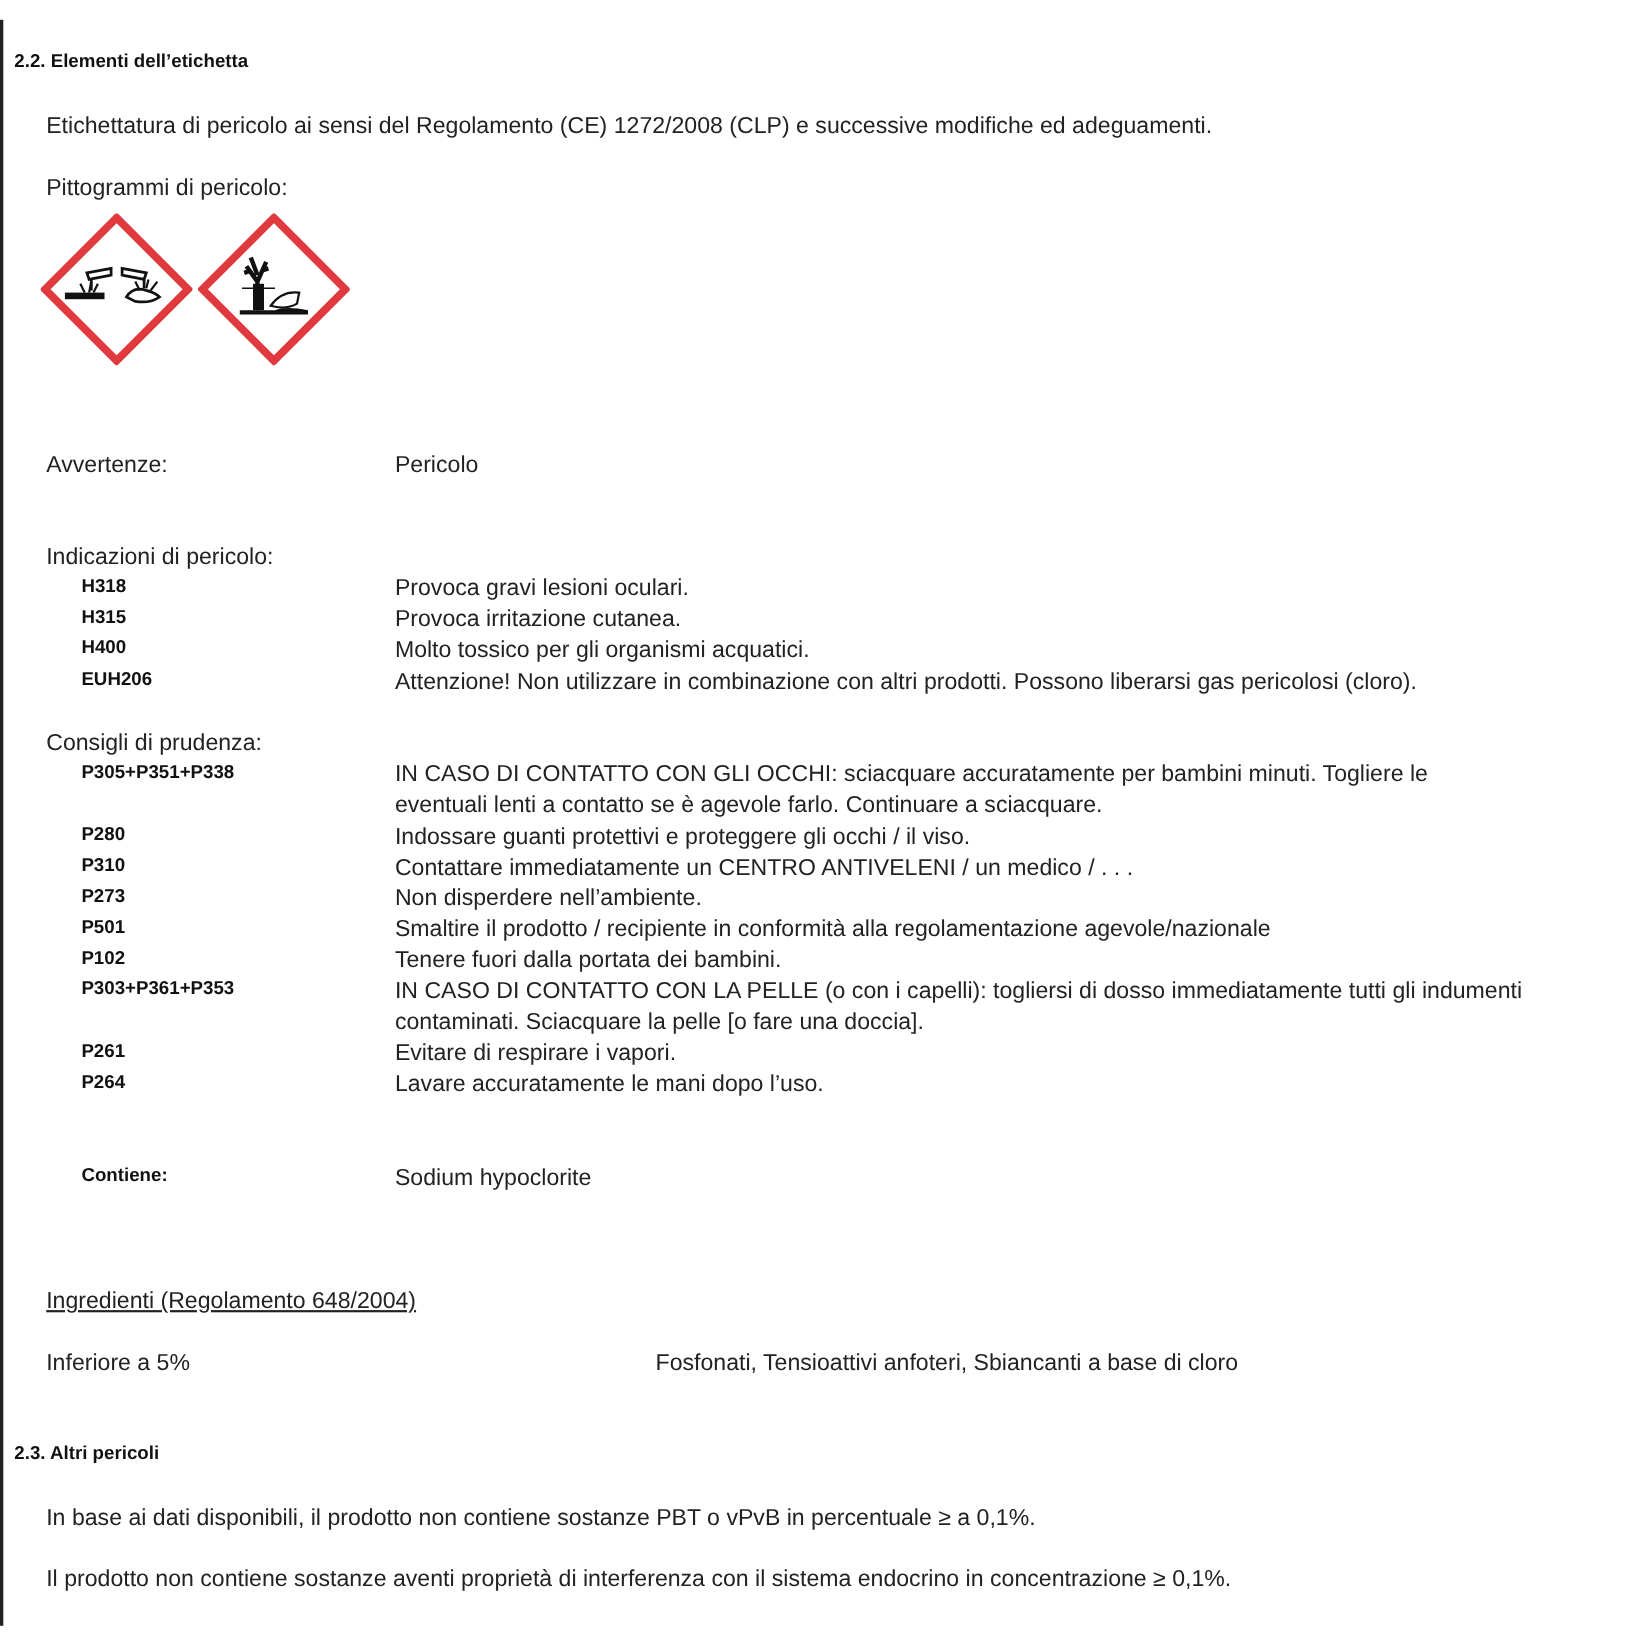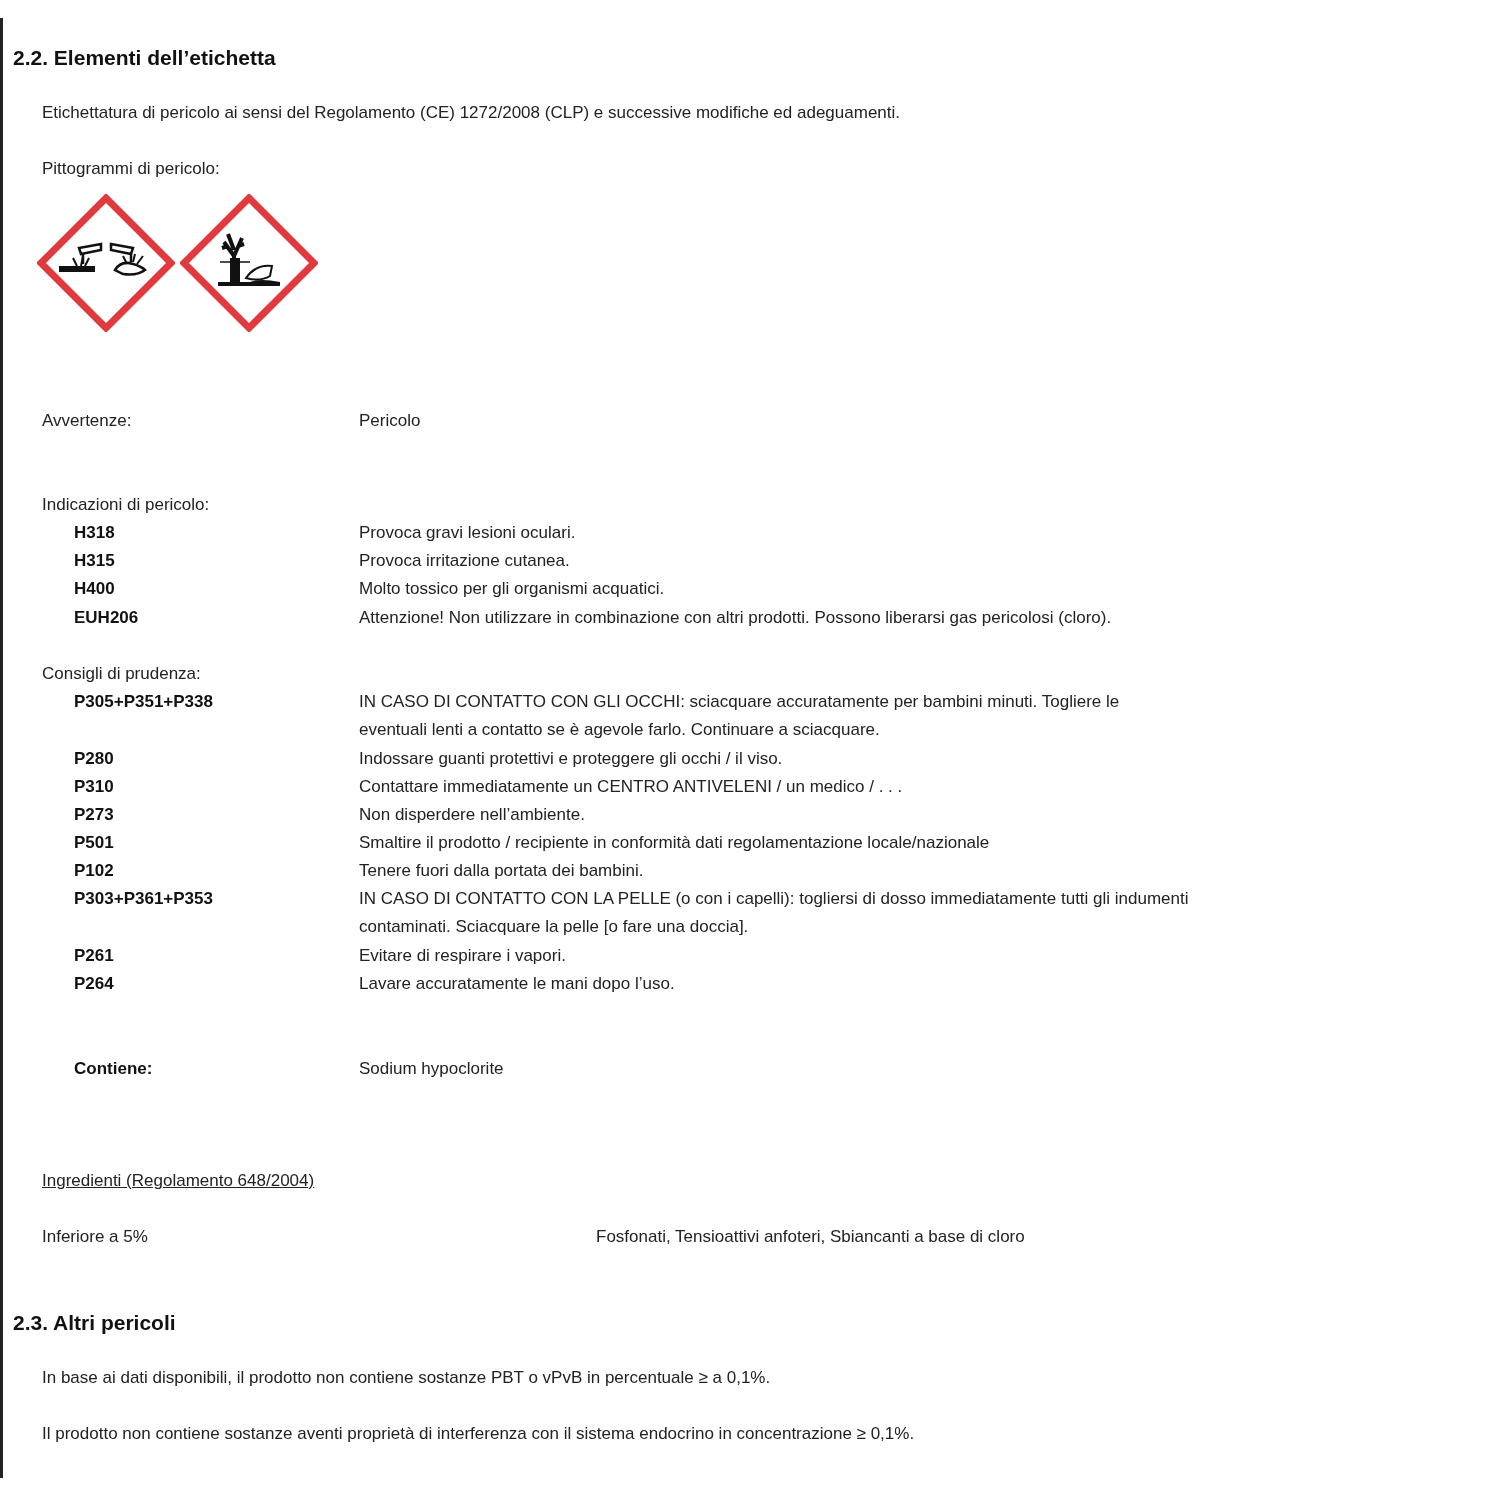--- a/index.html
+++ b/index.html
@@ -1,21 +1,21 @@
 <!DOCTYPE html>
 <html><head>
 <meta charset="utf-8">
 <style>
   html, body { margin: 0; padding: 0; background: #ffffff; }
   body { width: 1500px; height: 1500px; position: relative; overflow: hidden;
          font-family: "Liberation Sans", sans-serif; color: #1a1a1a; }
   .left-rule { position: absolute; left: 0; top: 18px; width: 3px; height: 1460px; background: #222; }
   .abs { position: absolute; white-space: nowrap; }
-  .h { font-weight: bold; font-size: 21px; color: #111; }
-  .t { font-size: 17px; color: #222; }
+  .h { font-weight: bold; font-size: 17px; color: #111; }
+  .t { font-size: 21px; color: #222; }
   .code { font-weight: bold; font-size: 17px; color: #111; }
   .u { text-decoration: underline; }
   .picto { position: absolute; }
 </style>
 </head>
 <body>
 
 <div class="left-rule"></div>
 
 <div class="abs h" style="left:13px; top:46px;">2.2. Elementi dell’etichetta</div>
@@ -73,21 +73,21 @@
 <div class="abs code" style="left:74px; top:749px;">P280</div>
 <div class="abs t" style="left:359px; top:749px;">Indossare guanti protettivi e proteggere gli occhi / il viso.</div>
 
 <div class="abs code" style="left:74px; top:777px;">P310</div>
 <div class="abs t" style="left:359px; top:777px;">Contattare immediatamente un CENTRO ANTIVELENI / un medico / . . .</div>
 
 <div class="abs code" style="left:74px; top:805px;">P273</div>
 <div class="abs t" style="left:359px; top:805px;">Non disperdere nell’ambiente.</div>
 
 <div class="abs code" style="left:74px; top:833px;">P501</div>
-<div class="abs t" style="left:359px; top:833px;">Smaltire il prodotto / recipiente in conformità dati regolamentazione locale/nazionale</div>
+<div class="abs t" style="left:359px; top:833px;">Smaltire il prodotto / recipiente in conformità alla regolamentazione agevole/nazionale</div>
 
 <div class="abs code" style="left:74px; top:861px;">P102</div>
 <div class="abs t" style="left:359px; top:861px;">Tenere fuori dalla portata dei bambini.</div>
 
 <div class="abs code" style="left:74px; top:889px;">P303+P361+P353</div>
 <div class="abs t" style="left:359px; top:889px;">IN CASO DI CONTATTO CON LA PELLE (o con i capelli): togliersi di dosso immediatamente tutti gli indumenti</div>
 <div class="abs t" style="left:359px; top:917px;">contaminati. Sciacquare la pelle [o fare una doccia].</div>
 
 <div class="abs code" style="left:74px; top:946px;">P261</div>
 <div class="abs t" style="left:359px; top:946px;">Evitare di respirare i vapori.</div>

